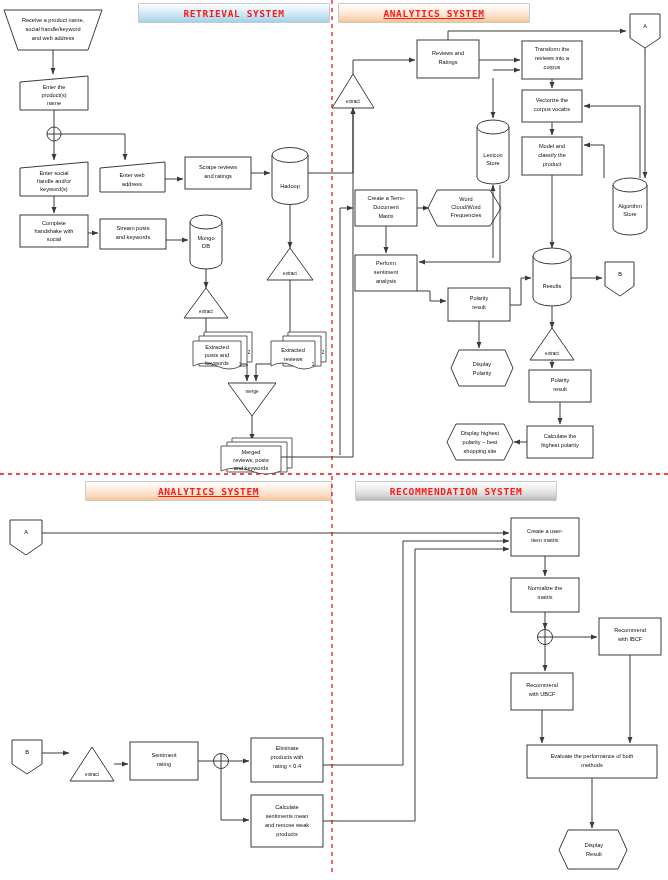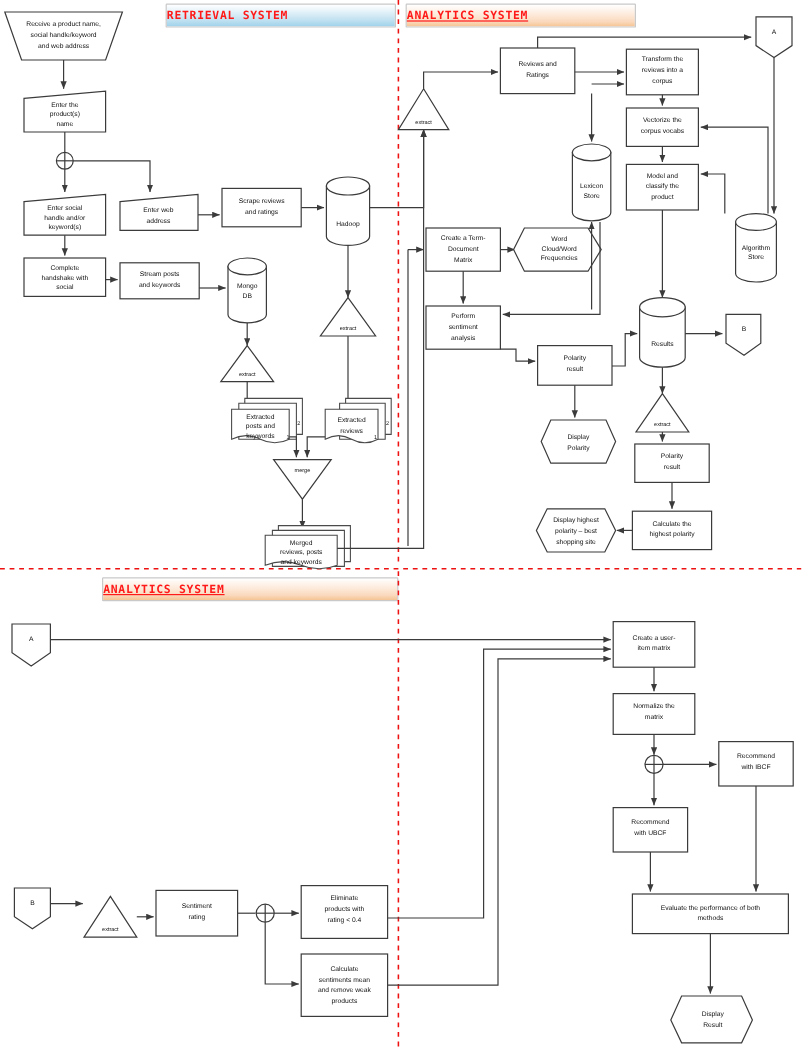--- a/index.html
+++ b/index.html
@@ -6,21 +6,21 @@
   body{width:668px;height:880px;font-family:"Liberation Sans",sans-serif;overflow:hidden;}
   #stage{position:relative;width:668px;height:880px;}
   svg.flow{position:absolute;left:0;top:0;width:668px;height:880px;}
   .shape{fill:#ffffff;stroke:#3b3b3b;stroke-width:1;}
   .shape-thin{fill:#ffffff;stroke:#4a4a4a;stroke-width:0.9;}
   .edge{stroke:#3b3b3b;stroke-width:1;fill:none;}
   .lbl-sm{font-family:"Liberation Sans",sans-serif;font-size:5.6px;fill:#111;text-anchor:middle;}
   .lbl-tiny{font-family:"Liberation Sans",sans-serif;font-size:4.6px;fill:#111;text-anchor:middle;}
   .divider{stroke:#ee1111;stroke-width:1.3;stroke-dasharray:4 4;fill:none;}
   .banner{position:absolute;height:18px;border:1px solid #c9c9c9;border-radius:1px;
-          display:flex;align-items:center;justify-content:flex-start;
+          display:flex;align-items:center;justify-content:center;
           font-family:"DejaVu Sans Mono",monospace;font-size:9.5px;letter-spacing:.6px;
           color:#ff1a1a;font-weight:bold;white-space:nowrap;}
   .banner.blue{background:linear-gradient(to bottom,#ffffff 0%,#d8ecf6 45%,#bcdff0 75%,#9fd2ea 100%);}
   .banner.orange{background:linear-gradient(to bottom,#ffffff 0%,#fdeadb 45%,#fad9bd 78%,#f5c493 100%);text-decoration:underline;}
   .banner.gray{background:linear-gradient(to bottom,#ffffff 0%,#ececed 42%,#d8d8d9 72%,#b9b9ba 100%);}
   .banner span{pointer-events:none;}
 </style>
 </head>
 <body>
 
@@ -28,20 +28,23 @@
 
   <div class="banner blue" style="left:138px;top:3px;width:190px;">
     <span>RETRIEVAL SYSTEM</span>
   </div>
   <div class="banner orange" style="left:338px;top:3px;width:190px;">
     <span>ANALYTICS SYSTEM</span>
   </div>
   <div class="banner orange" style="left:85px;top:481px;width:245px;">
     <span>ANALYTICS SYSTEM</span>
   </div>
+  <div class="banner gray" style="left:355px;top:481px;width:200px;">
+    <span>RECOMMENDATION SYSTEM</span>
+  </div>
 
   <svg class="flow" viewBox="0 0 668 880">
     <defs>
       <marker id="ah" markerWidth="7" markerHeight="7" refX="6.2" refY="2.6" orient="auto">
         <path d="M0,0 L6.4,2.6 L0,5.2 z" fill="#3b3b3b"></path>
       </marker>
     </defs>
 
     <line class="divider" x1="332" y1="0" x2="332" y2="472"></line>
 

